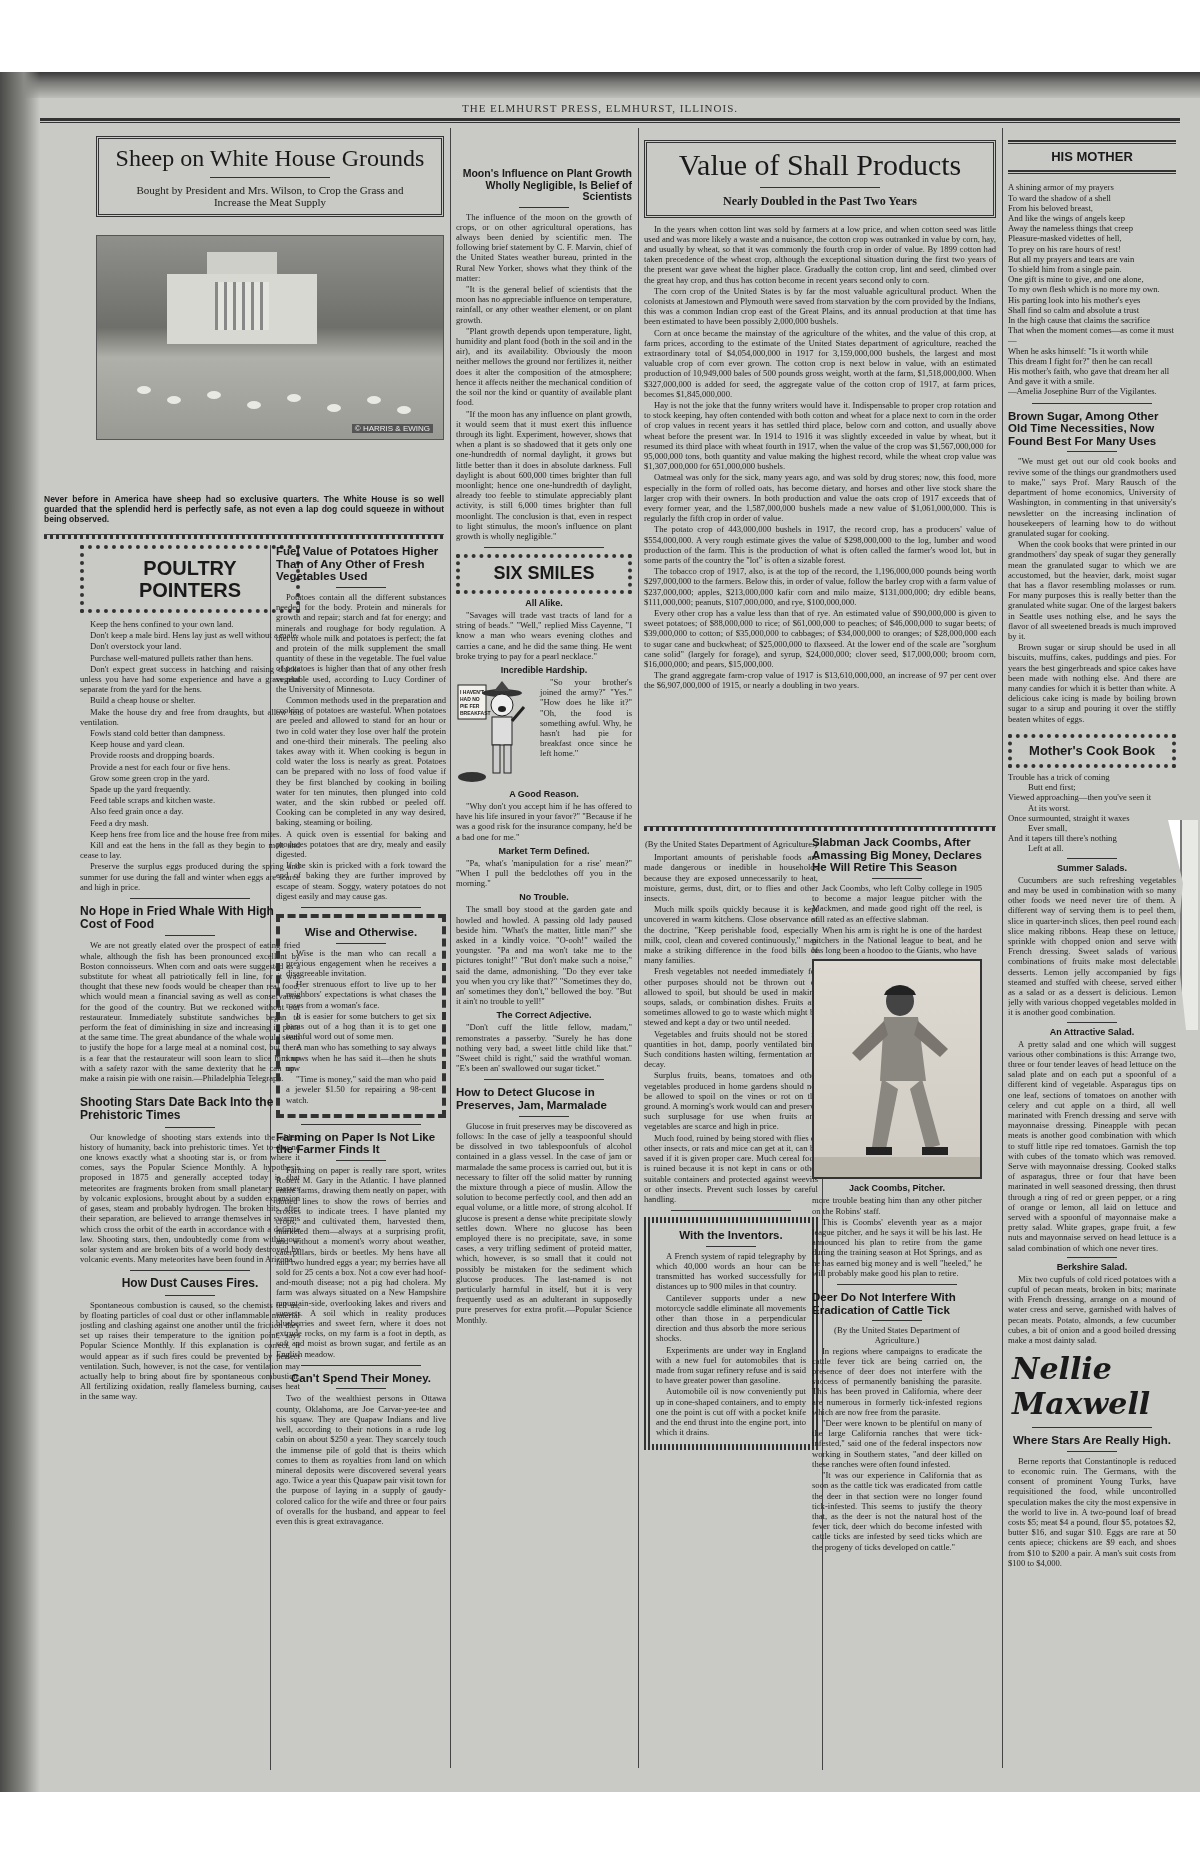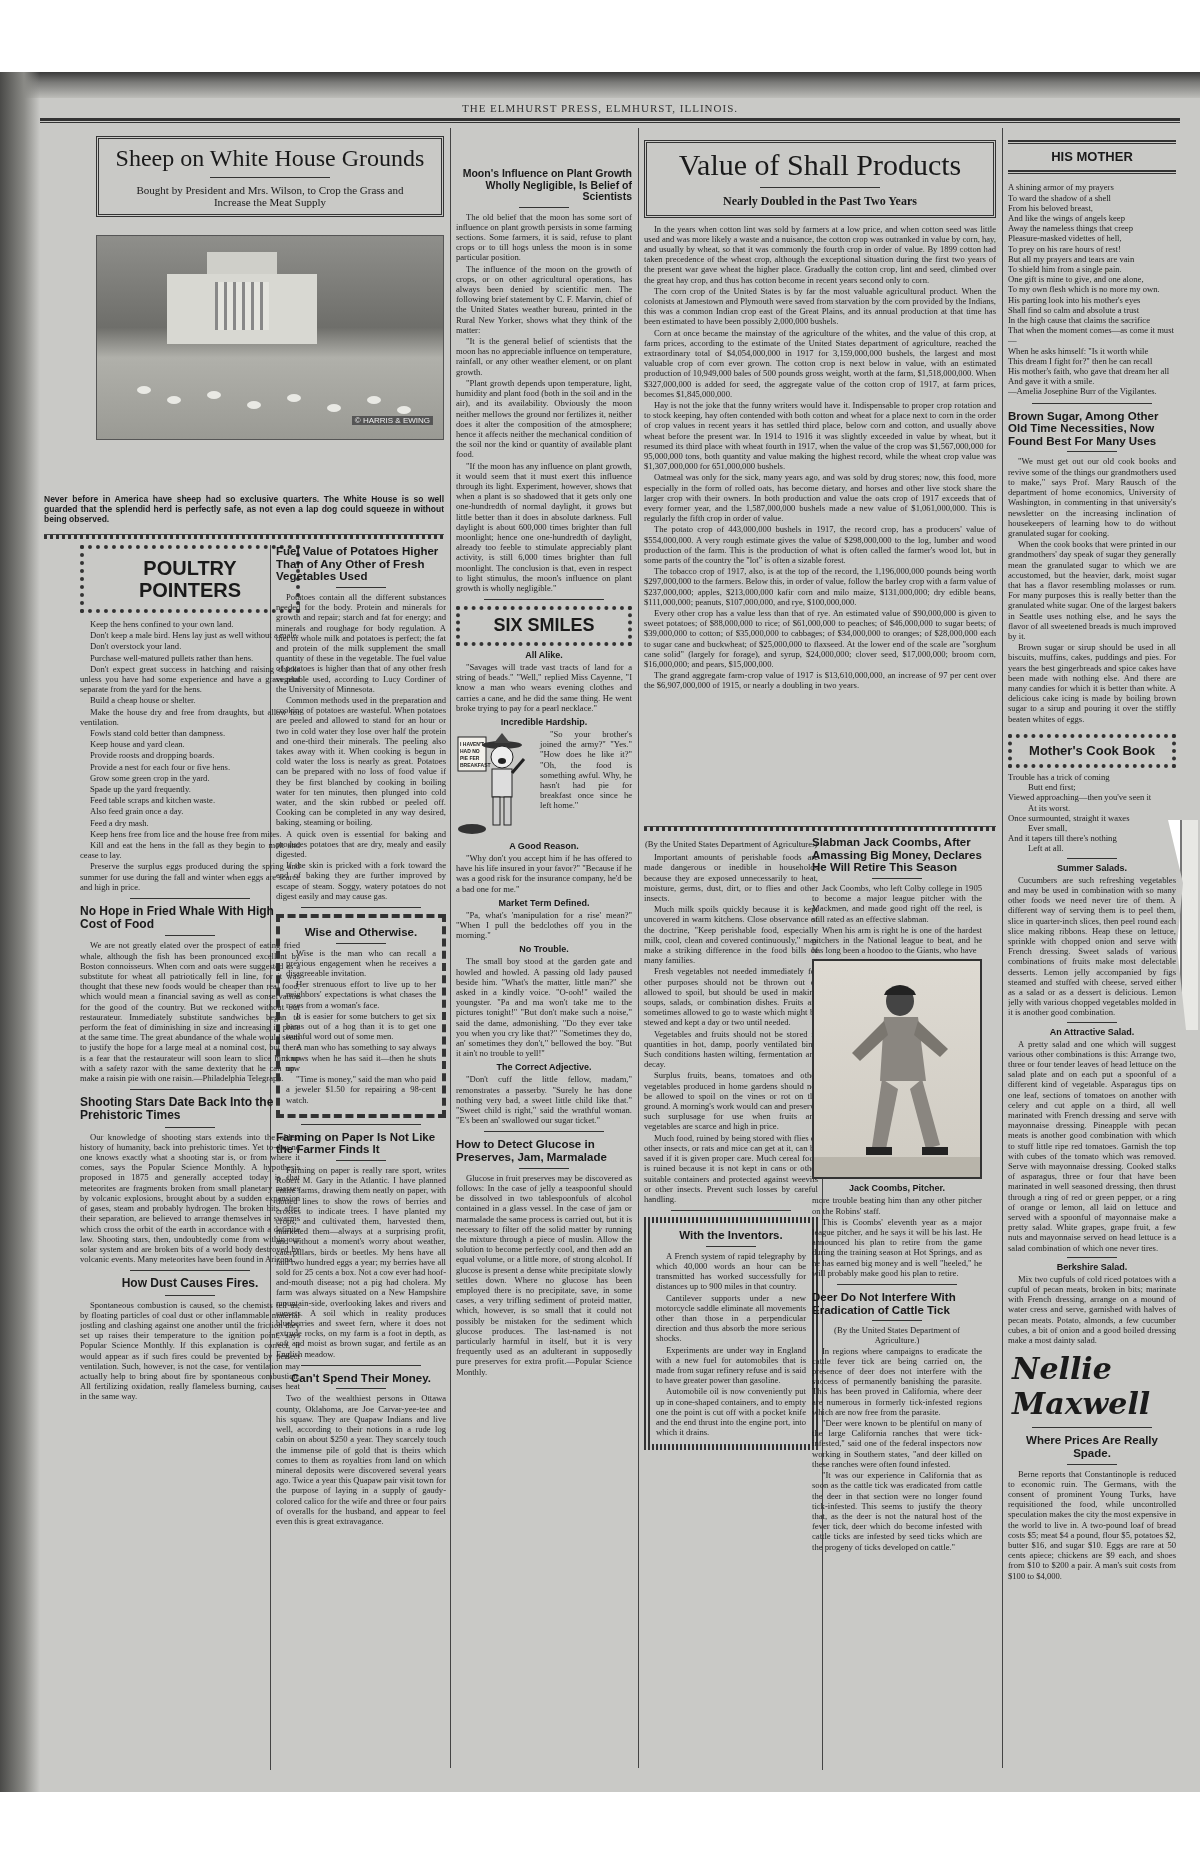--- a/index.html
+++ b/index.html
@@ -55,21 +55,21 @@
   .frame { border: 3px double #333; padding: 6px 8px; }
   .dotbox { border: 4px dotted #333; padding: 8px 6px; }
   .starbox { border: 4px dotted #333; border-style: dotted; padding: 8px; }
   .hatchbox { border: 6px solid transparent; border-image: repeating-linear-gradient(90deg,#333 0 2px,transparent 2px 4px) 6; padding: 6px; }
 
   .photo {
     background: linear-gradient(#8f8f8b, #6e6e6a 45%, #b0b0aa 60%, #9a9a94);
     position: relative; border: 1px solid #555;
   }
   .photo .credit {
-    position: absolute; right: 10px; bottom: 14px; font-family: "Liberation Sans", sans-serif;
+    position: absolute; right: 10px; bottom: 6px; font-family: "Liberation Sans", sans-serif;
     font-size: 8px; color: #eee; background: #555; padding: 0 3px;
   }
   .house { position: absolute; left: 70px; top: 38px; width: 150px; height: 70px; background: #d8d8d2; }
   .house:before { content:""; position:absolute; left:40px; top:-22px; width:70px; height:22px; background:#cfcfc9; }
   .cols { position:absolute; left: 48px; top: 8px; width: 54px; height: 48px;
     background: repeating-linear-gradient(90deg,#888 0 3px,#e4e4de 3px 9px); }
   .sheep { position:absolute; height: 8px; width: 14px; border-radius: 50%; background:#e9e9e4; }
 
   .cartoon { float: left; width: 78px; height: 110px; margin: 0 6px 2px 0; position: relative; }
   .pitcher {
@@ -204,21 +204,20 @@
   <div class="short-rule"></div>
   <div class="txt">
       <p>Two of the wealthiest persons in Ottawa county, Oklahoma, are Joe Carvar-yee-tee and his squaw. They are Quapaw Indians and live well, according to their notions in a rude log cabin on about $250 a year. They scarcely touch the immense pile of gold that is theirs which comes to them as royalties from land on which mineral deposits were discovered several years ago. Twice a year this Quapaw pair visit town for the purpose of laying in a supply of gaudy-colored calico for the wife and three or four pairs of overalls for the husband, and appear to feel even this is great extravagance.</p>
     </div>
 </div>
 
 <div class="col" style="left:456px;top:136px;width:176px;">
   <div class="hd" style="font-size:10.5px;text-align:right;margin-top:32px;">Moon's Influence on Plant Growth Wholly Negligible, Is Belief of Scientists</div>
   <div class="short-rule"></div>
   <div class="txt">
-    <p>The old belief that the moon has some sort of influence on plant growth persists in some farming sections. Some farmers, it is said, refuse to plant crops or to till hogs unless the moon is in some particular position.</p>
     <p>The influence of the moon on the growth of crops, or on other agricultural operations, has always been denied by scientific men. The following brief statement by C. F. Marvin, chief of the United States weather bureau, printed in the Rural New Yorker, shows what they think of the matter:</p>
     <p>"It is the general belief of scientists that the moon has no appreciable influence on temperature, rainfall, or any other weather element, or on plant growth.</p>
     <p>"Plant growth depends upon temperature, light, humidity and plant food (both in the soil and in the air), and its availability. Obviously the moon neither mellows the ground nor fertilizes it, neither does it alter the composition of the atmosphere; hence it affects neither the mechanical condition of the soil nor the kind or quantity of available plant food.</p>
     <p>"If the moon has any influence on plant growth, it would seem that it must exert this influence through its light. Experiment, however, shows that when a plant is so shadowed that it gets only one one-hundredth of normal daylight, it grows but little better than it does in absolute darkness. Full daylight is about 600,000 times brighter than full moonlight; hence one one-hundredth of daylight, already too feeble to stimulate appreciably plant activity, is still 6,000 times brighter than full moonlight. The conclusion is that, even in respect to light stimulus, the moon's influence on plant growth is wholly negligible."</p>
   </div>
   <div class="mid-rule"></div>
   <div class="dotbox" style="padding:6px">
     <div class="hd hd-c" style="font-size:18px;">SIX SMILES</div>
   </div>
   <div class="subhd">All Alike.</div>
@@ -410,20 +409,20 @@
   <div class="txt">
       <p>A pretty salad and one which will suggest various other combinations is this: Arrange two, three or four tender leaves of head lettuce on the salad plate and on each put a spoonful of a different kind of vegetable. Asparagus tips on one leaf, sections of tomatoes on another with celery and cut apple on a third, all well marinated with French dressing and serve with mayonnaise dressing. Pineapple with pecan meats is another good combination with which to stuff little ripe red tomatoes. Garnish the top with cubes of the tomato which was removed. Serve with mayonnaise dressing. Cooked stalks of asparagus, three or four that have been marinated in well seasoned dressing, then thrust through a ring of red or green pepper, or a ring of orange or lemon, all laid on lettuce and served with a spoonful of mayonnaise make a pretty salad. White grapes, grape fruit, a few nuts and mayonnaise served on head lettuce is a salad combination of which one never tires.</p>
     </div>
   <div class="short-rule"></div>
   <div class="subhd">Berkshire Salad.</div>
   <div class="txt">
       <p>Mix two cupfuls of cold riced potatoes with a cupful of pecan meats, broken in bits; marinate with French dressing, arrange on a mound of water cress and serve, garnished with halves of pecan meats. Potato, almonds, a few cucumber cubes, a bit of onion and a good boiled dressing make a most dainty salad.</p>
     </div>
   <div class="sig">Nellie Maxwell</div>
   <div class="mid-rule"></div>
-  <div class="hd hd-c" style="font-size:11.5px;">Where Prices Are Really Spade.</div>
+  <div class="hd hd-c" style="font-size:11.5px;">Where Stars Are Really High.</div>
   <div class="short-rule"></div>
   <div class="txt">
       <p>Berne reports that Constantinople is reduced to economic ruin. The Germans, with the consent of prominent Young Turks, have requisitioned the food, while uncontrolled speculation makes the city the most expensive in the world to live in. A two-pound loaf of bread costs $5; meat $4 a pound, flour $5, potatoes $2, butter $16, and sugar $10. Eggs are rare at 50 cents apiece; chickens are $9 each, and shoes from $10 to $200 a pair. A man's suit costs from $100 to $4,000.</p>
     </div>
 </div>
 
 <div class="tear"></div>
 
 </body></html>

